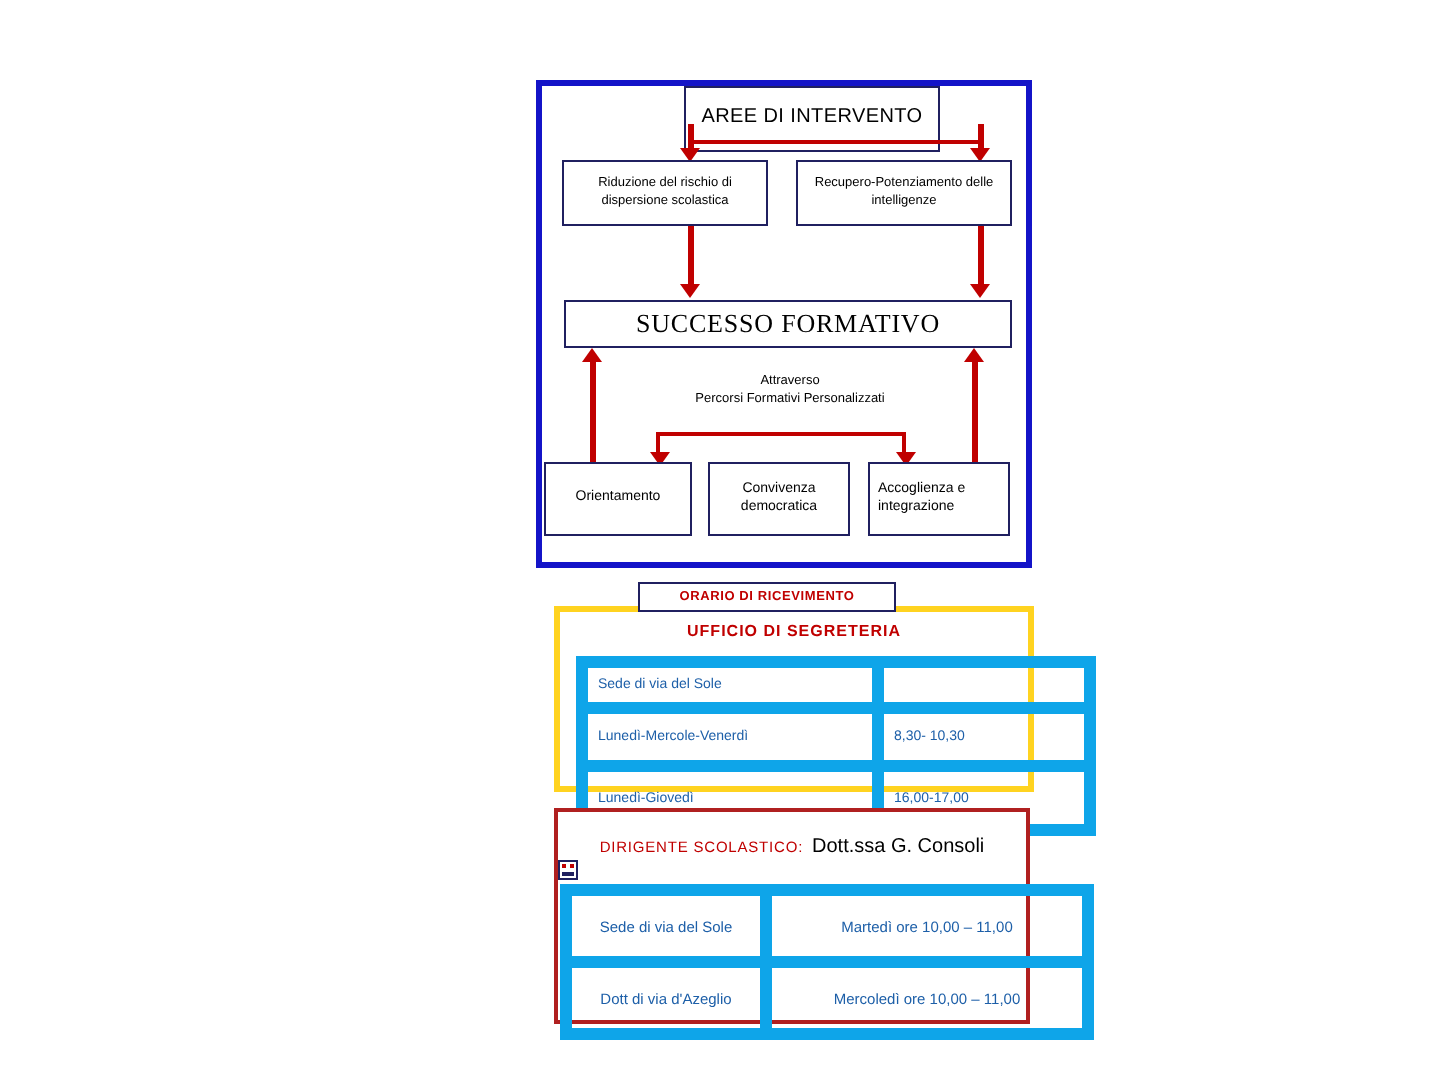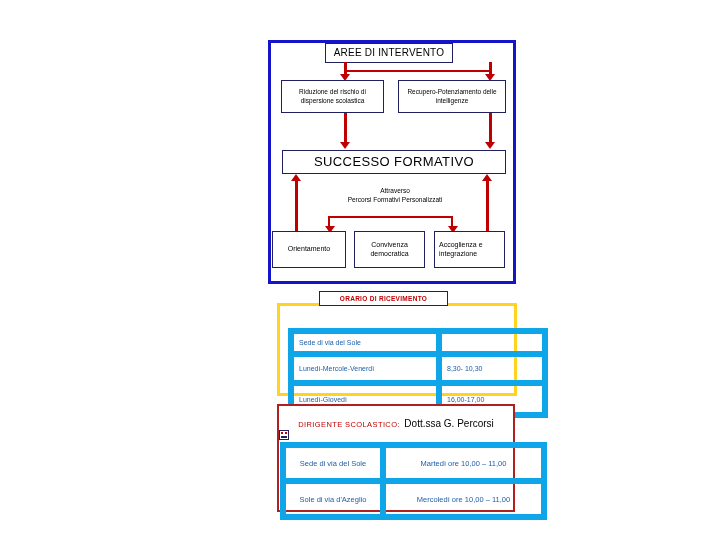--- a/index.html
+++ b/index.html
@@ -42,24 +42,24 @@
     box-sizing: border-box;
     display: flex;
     align-items: center;
     justify-content: center;
     text-align: center;
     color: #000000;
     line-height: 1.25;
   }
 
   #title-aree {
-    left: 325px;
+    left: 342px;
     top: 43px;
     width: 128px;
-    height: 20px;
+    height: 33px;
     font-size: 10px;
     letter-spacing: .2px;
   }
 
   #box-riduzione {
     left: 281px;
     top: 80px;
     width: 103px;
     height: 33px;
     font-size: 6.5px;
@@ -75,20 +75,21 @@
     padding: 0 3px;
   }
 
   #box-successo {
     left: 282px;
     top: 150px;
     width: 224px;
     height: 24px;
     font-size: 13px;
     letter-spacing: .4px;
+    font-family: Liberation Serif, serif;
   }
 
   #box-orientamento {
     left: 272px;
     top: 231px;
     width: 74px;
     height: 37px;
     font-size: 7px;
   }
   #box-convivenza {
@@ -315,20 +316,21 @@
   <div class="nbox" id="box-orientamento">Orientamento</div>
 
   <div class="nbox" id="box-convivenza">Convivenza democratica</div>
 
   <div class="nbox" id="box-accoglienza">Accoglienza e integrazione</div>
 
   <div id="orario-banner">ORARIO DI RICEVIMENTO</div>
 
   <div id="segreteria-panel">
 
+    <div id="segreteria-title">UFFICIO DI SEGRETERIA</div>
 
     <table class="grid" id="segreteria-table">
       <tbody>
           <tr class="r1">
         <td class="c1">Sede di via del Sole</td>
         <td class="c2"></td>
       </tr>
       <tr class="r2">
         <td class="c1">Lunedì-Mercole-Venerdì</td>
         <td class="c2">8,30- 10,30</td>
@@ -338,37 +340,37 @@
         <td class="c2">16,00-17,00</td>
       </tr>
     </tbody>
       </table>
   </div>
 
   <div id="dirigente-panel">
 
     <div id="dirigente-heading">
       <span id="dirigente-label">DIRIGENTE  SCOLASTICO:</span>
-      <span id="dirigente-name">Dott.ssa G. Percorsi</span>
+      <span id="dirigente-name">Dott.ssa G. Consoli</span>
     </div>
 
     <svg id="broken-image-icon" viewBox="0 0 10 10">
       <rect x="0.5" y="0.5" width="9" height="9" fill="#ffffff" stroke="#202060" stroke-width="1"></rect>
       <rect x="2" y="2" width="2" height="2" fill="#c00000"></rect>
       <rect x="6" y="2" width="2" height="2" fill="#c00000"></rect>
       <rect x="2" y="6" width="6" height="2" fill="#202060"></rect>
     </svg>
 
     <table class="grid" id="dirigente-table">
       <tbody>
           <tr>
         <td class="c1">Sede di via del Sole</td>
         <td class="c2">Martedì  ore  10,00 – 11,00</td>
       </tr>
       <tr>
-        <td class="c1">Sole di via d'Azeglio</td>
+        <td class="c1">Dott di via d'Azeglio</td>
         <td class="c2">Mercoledì ore 10,00 – 11,00</td>
       </tr>
     </tbody>
       </table>
   </div>
 
 </div>
 
 </body></html>

